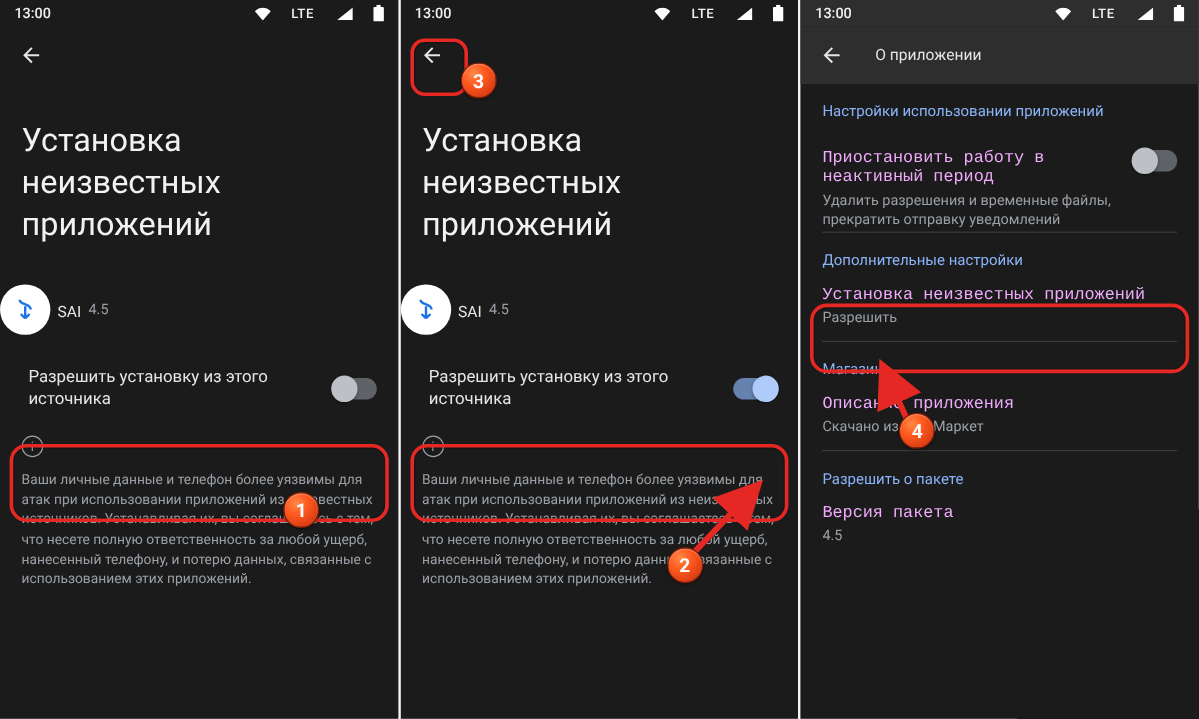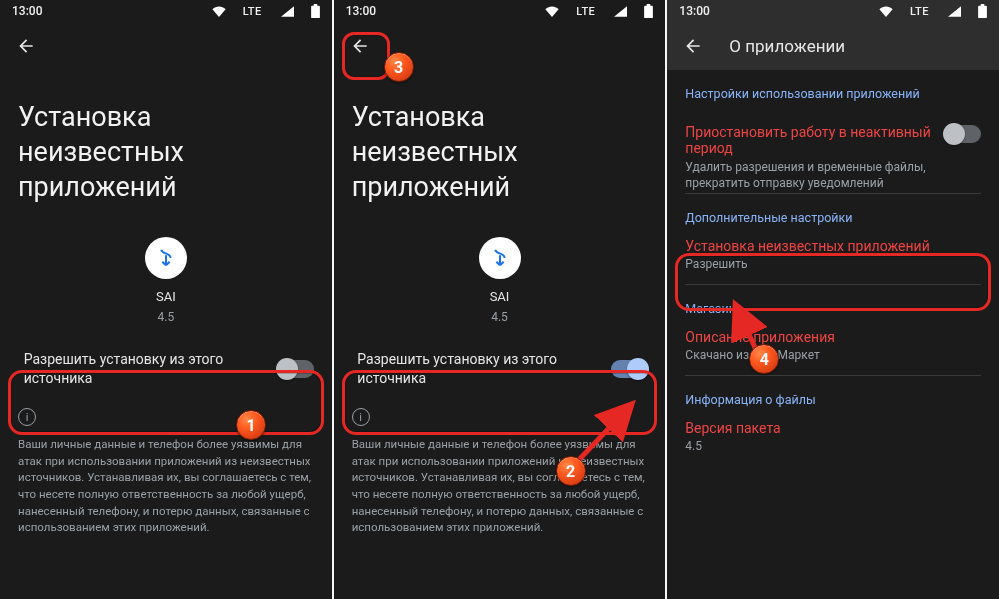--- a/index.html
+++ b/index.html
@@ -44,25 +44,25 @@
   
   .toolbar {
     height: 48px;
     display: flex;
     align-items: center;
     padding: 0 14px;
     gap: 24px;
   }
   .toolbar.gray { background:#2e2e2e; }
   .back-btn { width:24px; height:24px; display:flex; align-items:center; justify-content:center; color:#e6e6e6; cursor:pointer; }
-  .tb-title { font-size: 17px; color:#e6e6e6; }
+  .tb-title { font-size: 13px; color:#e6e6e6; }
   
   .big-title { font-size: 27px; line-height: 1.3; padding: 30px 18px 20px 18px; color:#f2f2f2; font-weight:400; }
   
-  .app-block { display:flex; flex-direction:column; align-items:center; padding: 12px 0 12px 0; gap:6px;}
+  .app-block { display:flex; flex-direction:row; align-items:center; padding: 12px 0 12px 0; gap:6px;}
   .app-icon {
     width:42px; height:42px; border-radius:50%; background:#fff;
     display:flex; align-items:center; justify-content:center; color:#1a73e8;
   }
   .app-name { font-size:13px; color:#e6e6e6; margin-top:4px;}
   .app-ver  { font-size:12px; color:#9aa0a6; }
   
   .setting-row {
     display:flex; align-items:center; justify-content:flex-end;
     padding: 14px 18px;
@@ -73,21 +73,21 @@
   .toggle .knob { position:absolute; top:-2px; left:-2px; width:22px; height:22px; border-radius:50%; background:#bdc1c6; box-shadow:0 1px 2px rgba(0,0,0,.4); }
   .toggle.on { background:#8ab4f8aa; }
   .toggle.on .knob { left:auto; right:-2px; background:#aecbfa; }
   
   .info-icon { width:18px; height:18px; border:1.5px solid #9aa0a6; border-radius:50%; display:flex; align-items:center; justify-content:center; margin-left:18px; font-size:11px; color:#9aa0a6; margin-top:6px;}
   .disclaimer { font-size:11.5px; line-height:1.45; color:#9aa0a6; padding: 10px 18px 18px 18px; }
   
   .p3-content { padding: 0 18px; font-size:13px; overflow:hidden; }
   .sect-label { color:#8ab4f8; font-size:12.5px; padding-top:16px; }
   .row3 { padding:13px 0; }
-  .row3 .t1 { color:#ef4444; font-size:14px; }
+  .row3 .t1 { color:#f0abfc; font-size:14px;font-family:Liberation Mono, monospace; }
   .row3 .t2 { color:#9aa0a6; font-size:12px; margin-top:3px; }
   .divider { height:1px; background:#3a3a3a; }
   .pause-row { display:flex; align-items:flex-start; gap:12px; padding-top:10px;}
   .pause-row .txt { flex:1; }
   .pause-row .t2 { line-height:1.35; }
   
   .hl { position:absolute; border:3px solid #e52823; border-radius:14px; pointer-events:none; box-shadow:0 0 0 1px rgba(0,0,0,.2) inset; }
   
   .badge {
     position:absolute; width:30px; height:30px; border-radius:50%;
@@ -256,21 +256,21 @@
         <div class="t1">Установка неизвестных приложений</div>
         <div class="t2">Разрешить</div>
       </div>
       <div class="divider"></div>
       <div class="sect-label">Магазин</div>
       <div class="row3">
         <div class="t1">Описание приложения</div>
         <div class="t2">Скачано из Play Маркет</div>
       </div>
       <div class="divider"></div>
-      <div class="sect-label">Информация о файлы</div>
+      <div class="sect-label">Разрешить о пакете</div>
       <div class="row3">
         <div class="t1">Версия пакета</div>
         <div class="t2">4.5</div>
       </div>
       <div class="row3">
       </div>
     </div>
 
     <div class="hl" style="left:8px; right:8px; top:253px; height:58px;"></div>
     <div class="arrow" style="left:62px; top:302px;">

